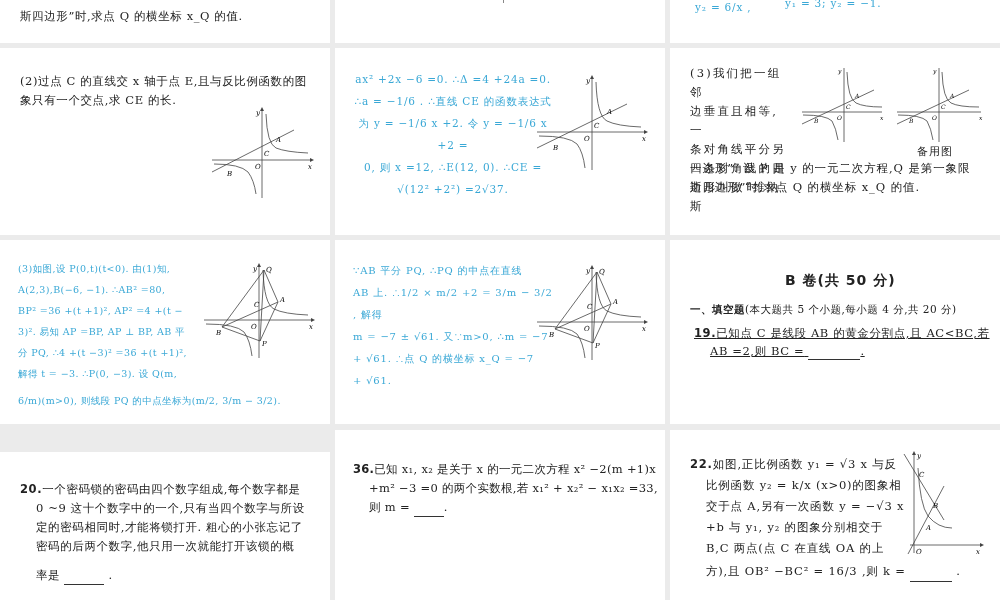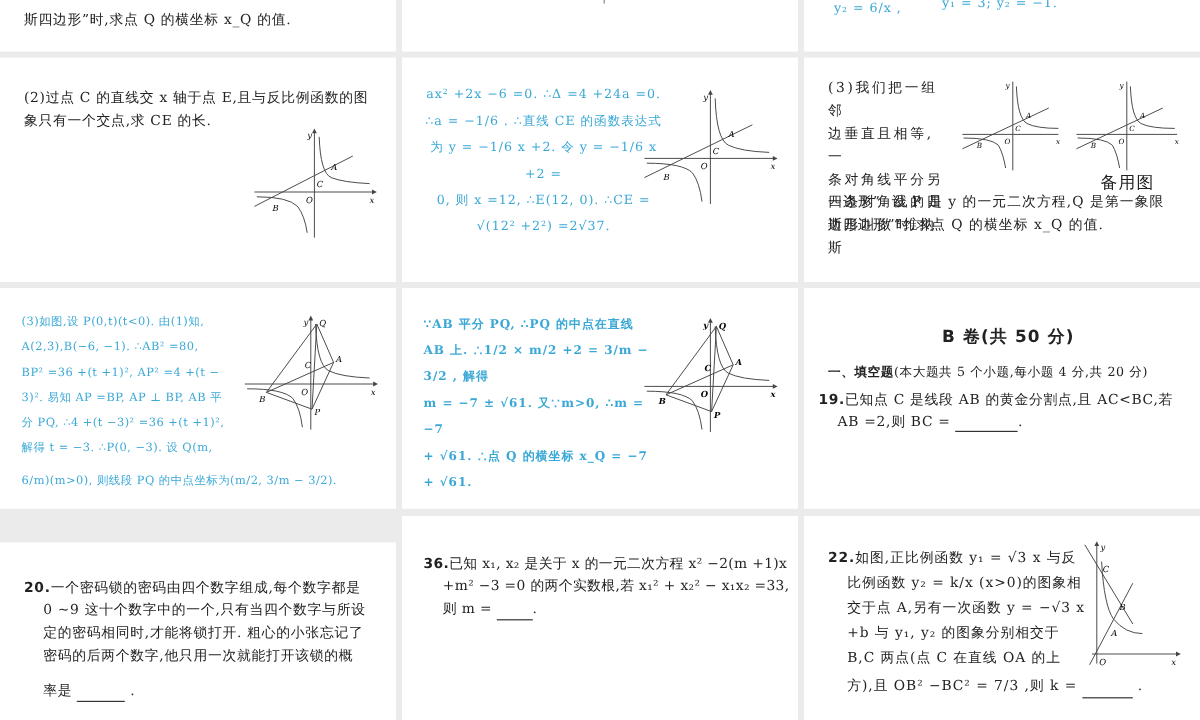--- a/index.html
+++ b/index.html
@@ -9,21 +9,21 @@
   .txt { position:absolute; font-size:11.5px; line-height:20px; letter-spacing:0.6px; }
   .ans { color:#3aa8d6; font-size:10.5px; line-height:22px; letter-spacing:0.8px; }
   .qnum { font-weight:bold; font-family:"DejaVu Sans","Liberation Sans",sans-serif; }
   .indent { padding-left:16px; display:block; }
   .blank { display:inline-block; border-bottom:1px solid #333; height:14px; vertical-align:bottom; }
   .fig { position:absolute; }
   .fig svg { display:block; }
   .title { position:absolute; font-weight:bold; font-size:14px; font-family:"DejaVu Sans","Liberation Sans",sans-serif; letter-spacing:1px; }
   .sect { position:absolute; font-size:10.5px; letter-spacing:0.5px; }
   .sect b { font-family:"DejaVu Sans","Liberation Sans",sans-serif; }
-  .caption { position:absolute; font-size:14px; letter-spacing:1px; }
+  .caption { position:absolute; font-size:11px; letter-spacing:1px; }
   svg text { font-family:"DejaVu Serif","Liberation Serif",serif; font-style:italic; }
 </style>
 </head>
 <body>
 
 <div class="cell" style="left:0;top:0;width:330px;height:43px;">
   <div class="txt" style="left:20px;top:6px;">斯四边形”时,求点 Q 的横坐标 x_Q 的值.</div>
 </div>
 <div class="cell" style="left:335px;top:0;width:330px;height:43px;">
   <div style="position:absolute;left:168px;top:0;width:1px;height:3px;background:#888;"></div>
@@ -155,21 +155,21 @@
       <text x="107" y="67" font-size="7">x</text>
       <text x="49" y="67" font-size="7">O</text>
       <text x="78" y="40" font-size="7">A</text>
       <text x="52" y="45" font-size="7">C</text>
       <text x="14" y="73" font-size="7">B</text>
       <text x="60" y="84" font-size="7">P</text>
     </svg>
   </div>
 </div>
 
-<div class="cell" style="left:335px;top:240px;width:330px;height:184px;font-weight:bold;">
+<div class="cell" style="left:335px;top:240px;width:330px;height:184px;">
   <div class="txt ans" style="left:18px;top:20px;width:200px;font-size:10px;line-height:22px;">
     <span style="display:block">∵AB 平分 PQ, ∴PQ 的中点在直线</span>
     <span style="display:block">AB 上. ∴1/2 × m/2 +2 = 3/m − 3/2 , 解得</span>
     <span style="display:block">m = −7 ± √61. 又∵m&gt;0, ∴m = −7</span>
     <span style="display:block">+ √61. ∴点 Q 的横坐标 x_Q = −7</span>
     <span style="display:block">+ √61.</span>
   </div>
   <div class="fig" style="left:200px;top:24px;">
     <svg width="115" height="98" viewBox="0 0 115 98">
       <line x1="2" y1="58" x2="110" y2="58" stroke="#444" stroke-width="0.8"></line>
@@ -194,21 +194,21 @@
       <text x="60" y="84" font-size="7">P</text>
     </svg>
   </div>
 </div>
 
 <div class="cell" style="left:670px;top:240px;width:330px;height:184px;">
   <div class="title" style="left:115px;top:32px;">B 卷(共 50 分)</div>
   <div class="sect" style="left:20px;top:63px;">
     <b>一、填空题</b><span>(本大题共 5 个小题,每小题 4 分,共 20 分)</span>
   </div>
-  <div class="txt" style="left:12px;top:84px;width:300px;line-height:18px;">
+  <div class="txt" style="left:24px;top:84px;width:300px;line-height:18px;text-decoration:underline;">
     <span class="qnum">19.</span><span>已知点 C 是线段 AB 的黄金分割点,且 AC&lt;BC,若</span>
     <span class="indent"><span>AB =2,则 BC =</span> <span class="blank" style="width:52px;"></span><span>.</span></span>
   </div>
 </div>
 
 <div class="cell" style="left:0;top:452px;width:330px;height:170px;">
   <div class="txt" style="left:20px;top:28px;width:300px;line-height:19px;">
     <span class="qnum">20.</span><span>一个密码锁的密码由四个数字组成,每个数字都是</span>
     <span class="indent">0 ~9 这十个数字中的一个,只有当四个数字与所设</span>
     <span class="indent">定的密码相同时,才能将锁打开. 粗心的小张忘记了</span>
@@ -225,21 +225,21 @@
   </div>
 </div>
 
 <div class="cell" style="left:670px;top:430px;width:330px;height:170px;">
   <div class="txt" style="left:20px;top:24px;width:215px;line-height:21px;letter-spacing:0.8px;">
     <span class="qnum">22.</span><span>如图,正比例函数 y₁ = √3 x 与反</span>
     <span class="indent">比例函数 y₂ = k/x (x&gt;0)的图象相</span>
     <span class="indent">交于点 A,另有一次函数 y = −√3 x</span>
     <span class="indent">+b 与 y₁, y₂ 的图象分别相交于</span>
     <span class="indent">B,C 两点(点 C 在直线 OA 的上</span>
-    <span class="indent" style="white-space:nowrap;"><span>方),且 OB² −BC² = 7/3 ,则 k =</span><span class="blank" style="width:42px;margin-left:4px;height:22px;"></span> <span>.</span></span>
+    <span class="indent" style="white-space:nowrap;"><span>方),且 OB² −BC² = 16/3 ,则 k =</span><span class="blank" style="width:42px;margin-left:4px;height:22px;"></span> <span>.</span></span>
   </div>
   <div class="fig" style="left:230px;top:20px;">
     <svg width="85" height="105" viewBox="0 0 85 105">
       <line x1="10" y1="95" x2="82" y2="95" stroke="#444" stroke-width="0.8"></line>
       <polygon points="80,93 84,95 80,97" fill="#444"></polygon>
       <line x1="14" y1="103" x2="14" y2="4" stroke="#444" stroke-width="0.8"></line>
       <polygon points="12,5 14,1 16,5" fill="#444"></polygon>
       <line x1="8" y1="104" x2="44" y2="36" stroke="#444" stroke-width="0.8"></line>
       <line x1="4" y1="4" x2="44" y2="70" stroke="#444" stroke-width="0.8"></line>
       <path d="M18,18 Q20,55 28,66 Q38,78 52,78" fill="none" stroke="#444" stroke-width="0.8"></path>

